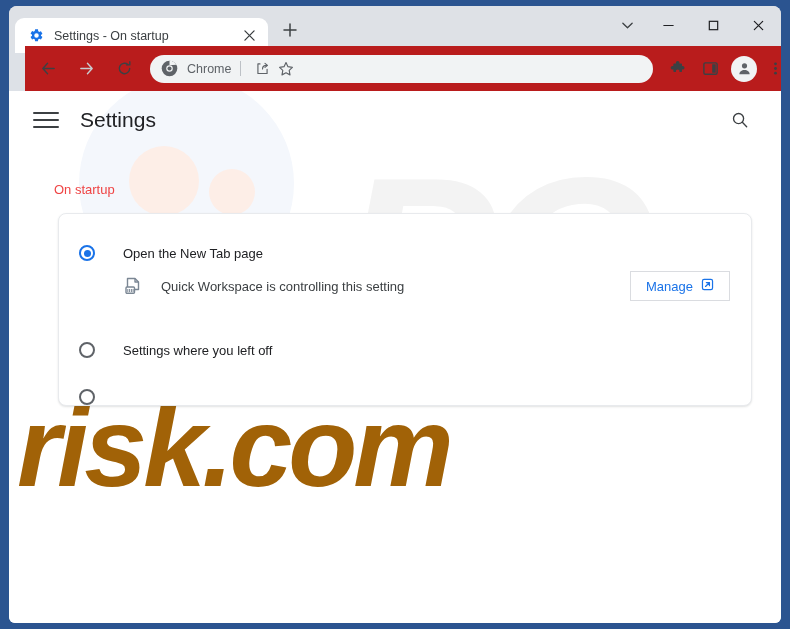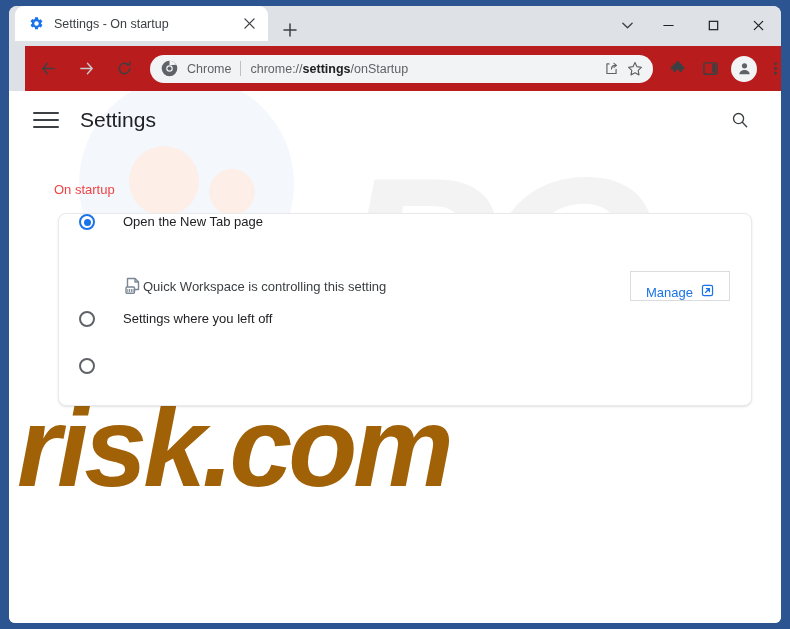--- a/index.html
+++ b/index.html
@@ -30,21 +30,21 @@
 
   
   .tabstrip {
     position: absolute;
     left: 0; top: 0;
     width: 772px; height: 40px;
     background: #dee1e6;
   }
   .tab {
     position: absolute;
-    left: 6px; top: 0;
+    left: 6px; top: 12px;
     width: 253px; height: 35px;
     background: #ffffff;
     border-radius: 9px 9px 0 0;
     display: flex;
     align-items: center;
   }
   .tab-favicon {
     margin-left: 13px;
     width: 16px; height: 16px;
     display: flex; align-items: center; justify-content: center;
@@ -253,21 +253,21 @@
     background: #ffffff;
     border: 1px solid #e8eaed;
     border-radius: 8px;
     box-shadow: 0 1px 2px rgba(60,64,67,0.15);
     box-sizing: border-box;
     padding: 0;
   }
 
   .radio-row {
     display: flex;
-    align-items: flex-start;
+    align-items: flex-end;
     height: 47px;
     padding-left: 20px;
   }
   .radio {
     width: 16px; height: 16px;
     border-radius: 50%;
     box-sizing: border-box;
     flex: none;
   }
   .radio.off {
@@ -293,35 +293,36 @@
 
   .ext-row {
     display: flex;
     align-items: center;
     height: 50px;
     padding-left: 64px;
     padding-right: 21px;
   }
   .ext-icon { width: 20px; height: 20px; flex: none; }
   .ext-text {
+    margin-left: 18px;
     font-size: 13px;
     color: #3c4043;
     flex: 1;
   }
   .pill-btn {
     height: 30px;
     padding: 0 15px;
     border: 1px solid #dadce0;
     border-radius: 0;
     background: #ffffff;
     color: #1a73e8;
     font-size: 13px;
     font-family: "Liberation Sans", sans-serif;
     display: flex;
-    align-items: flex-end;
+    align-items: center;
     gap: 8px;
     box-sizing: border-box;
     flex: none;
   }
   .pill-btn + .pill-btn { margin-left: 10px; }
 </style>
 </head>
 <body>
 
 <div class="window-frame">
@@ -396,21 +397,20 @@
         <span class="omni-chrome-icon">
           <svg width="17" height="17" viewBox="0 0 24 24">
             <circle cx="12" cy="12" r="11" fill="#5f6368"></circle>
             <circle cx="12" cy="12" r="4.6" fill="#f1f3f4"></circle>
             <circle cx="12" cy="12" r="2.9" fill="#5f6368"></circle>
             <path d="M12 1 A11 11 0 0 1 21.5 6.6 L12 7.4 Z" fill="#f1f3f4"></path>
           </svg>
         </span>
         <span class="omni-scheme-label">Chrome</span>
         <span class="omni-divider"></span>
-        <span class="omni-url"><span>chrome://</span><b>settings</b><span>/onStartup</span></span>
         <span class="omni-action">
           <svg width="15" height="15" viewBox="0 0 18 18">
             <path d="M6 3.5 H3.5 V15 H14.5 V10" stroke="#5f6368" stroke-width="1.4" fill="none" stroke-linecap="round" stroke-linejoin="round"></path>
             <path d="M9 9.5 C9 6 11.5 5.2 14 5.2" stroke="#5f6368" stroke-width="1.4" fill="none" stroke-linecap="round"></path>
             <path d="M12 2.8 L15 5.2 L12 7.6" stroke="#5f6368" stroke-width="1.4" fill="none" stroke-linecap="round" stroke-linejoin="round"></path>
           </svg>
         </span>
         <span class="omni-action">
           <svg width="16" height="16" viewBox="0 0 18 18">
             <path d="M9 1.8 L11.2 6.4 L16.2 7.1 L12.6 10.6 L13.5 15.6 L9 13.2 L4.5 15.6 L5.4 10.6 L1.8 7.1 L6.8 6.4 Z" stroke="#5f6368" stroke-width="1.3" fill="none" stroke-linejoin="round"></path>

